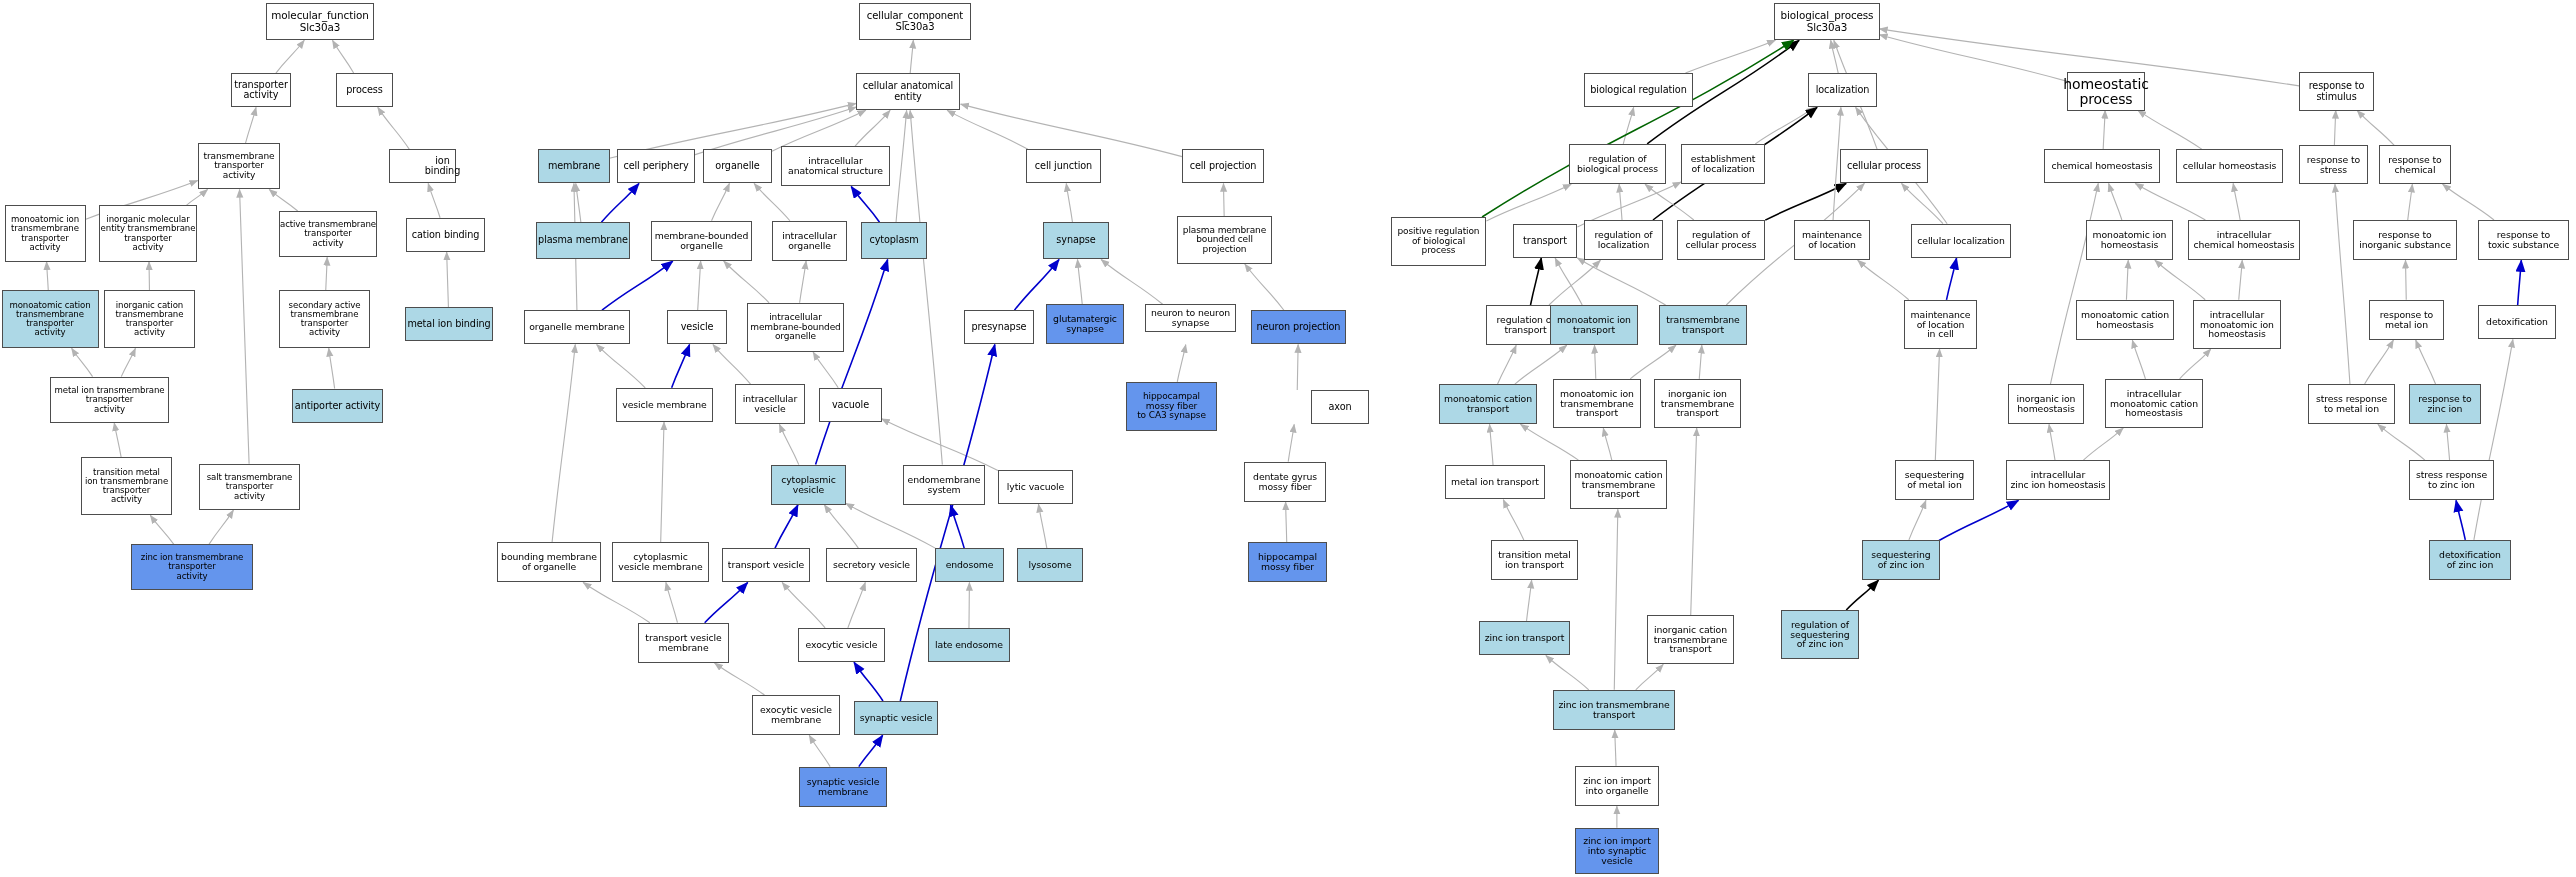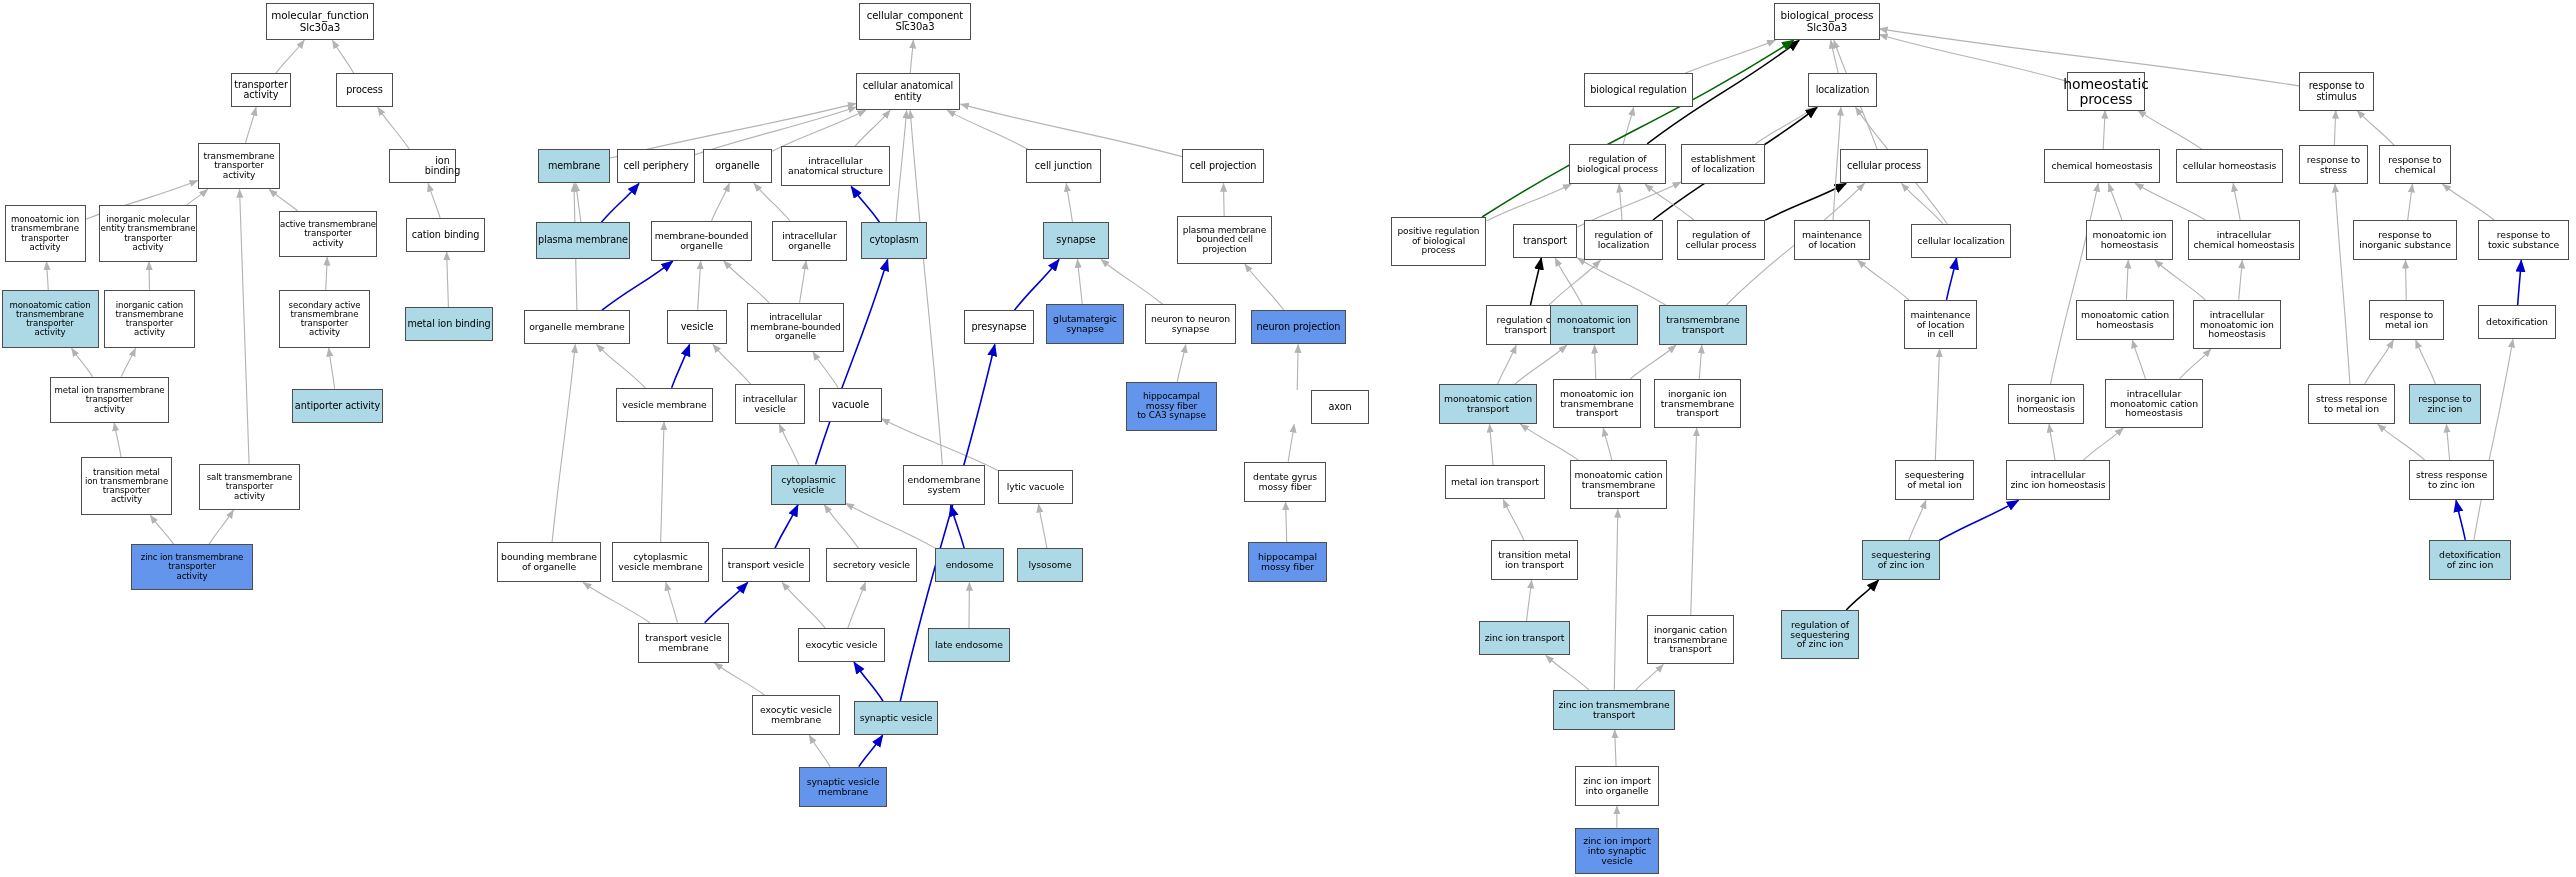--- a/index.html
+++ b/index.html
@@ -250,21 +250,21 @@
 bounded cell
 projection</div>
       <div class="node" style="left: 524px; top: 310px; width: 106px; height: 34px; font-size: 9.3px;">organelle membrane</div>
       <div class="node" style="left: 667px; top: 310px; width: 60px; height: 34px; font-size: 9.7px;">vesicle</div>
       <div class="node" style="left: 747px; top: 303px; width: 97px; height: 49px; font-size: 9px;">intracellular
 membrane-bounded
 organelle</div>
       <div class="node" style="left: 964px; top: 310px; width: 70px; height: 34px; font-size: 9.7px;">presynapse</div>
       <div class="node db" style="left: 1046px; top: 304px; width: 78px; height: 40px; font-size: 9.3px;">glutamatergic
 synapse</div>
-      <div class="node" style="left: 1145px; top: 304px; width: 91px; height: 40px; font-size: 9.3px;">neuron to neuron
+      <div class="node" style="left: 1145px; top: 304px; width: 91px; height: 28px; font-size: 9.3px;">neuron to neuron
 synapse</div>
       <div class="node db" style="left: 1251px; top: 310px; width: 95px; height: 34px; font-size: 9.7px;">neuron projection</div>
       <div class="node" style="left: 616px; top: 388px; width: 97px; height: 34px; font-size: 9.3px;">vesicle membrane</div>
       <div class="node" style="left: 735px; top: 384px; width: 70px; height: 40px; font-size: 9.3px;">intracellular
 vesicle</div>
       <div class="node" style="left: 819px; top: 388px; width: 63px; height: 34px; font-size: 9.7px;">vacuole</div>
       <div class="node db" style="left: 1126px; top: 382px; width: 91px; height: 49px; font-size: 9px;">hippocampal
 mossy fiber
 to CA3 synapse</div>
       <div class="node lb" style="left: 771px; top: 465px; width: 75px; height: 40px; font-size: 9.3px;">cytoplasmic

